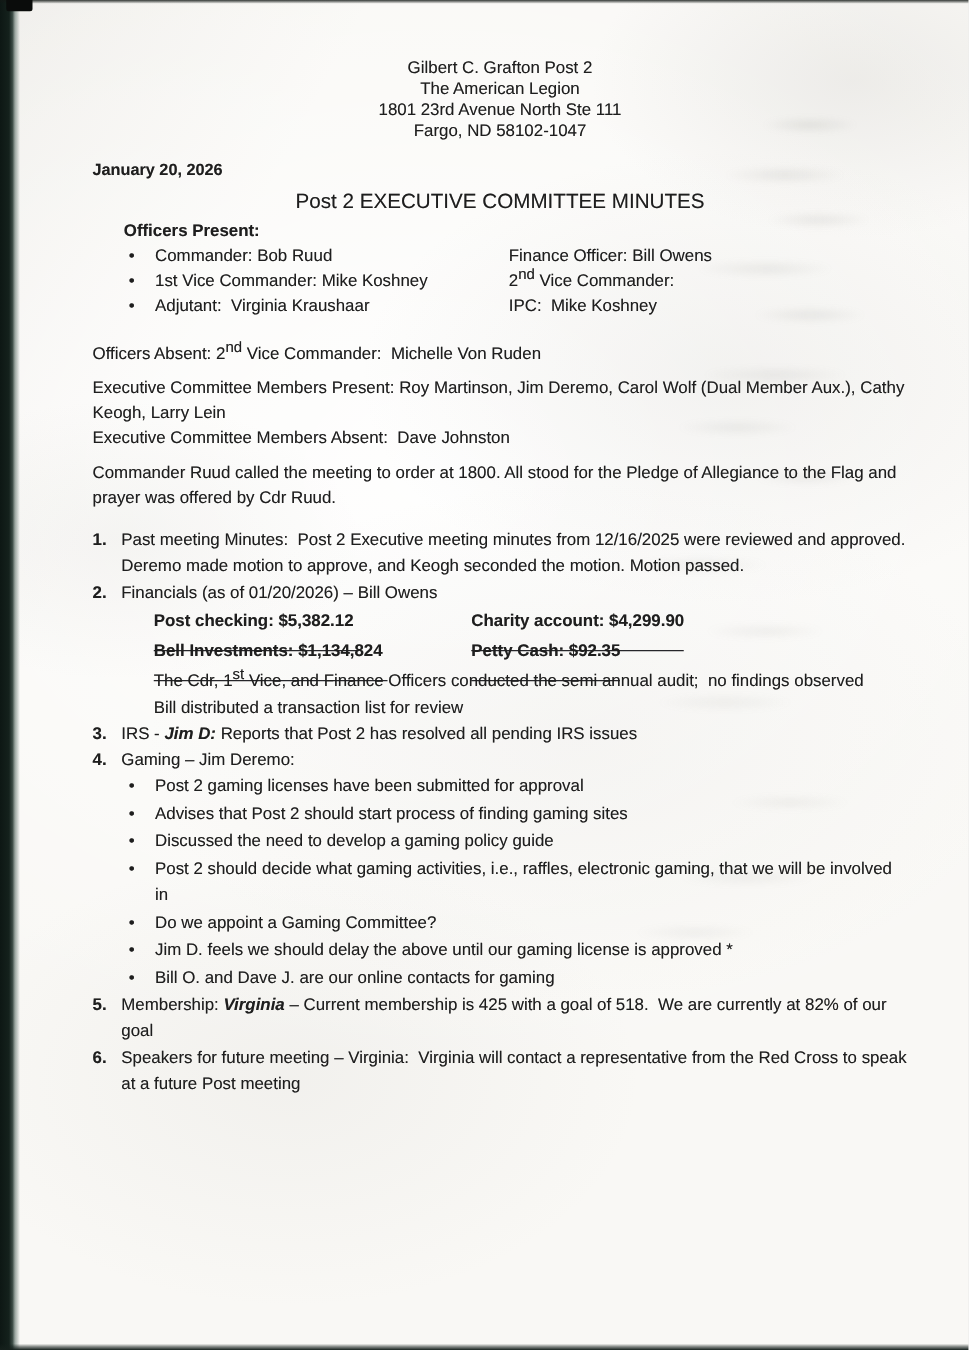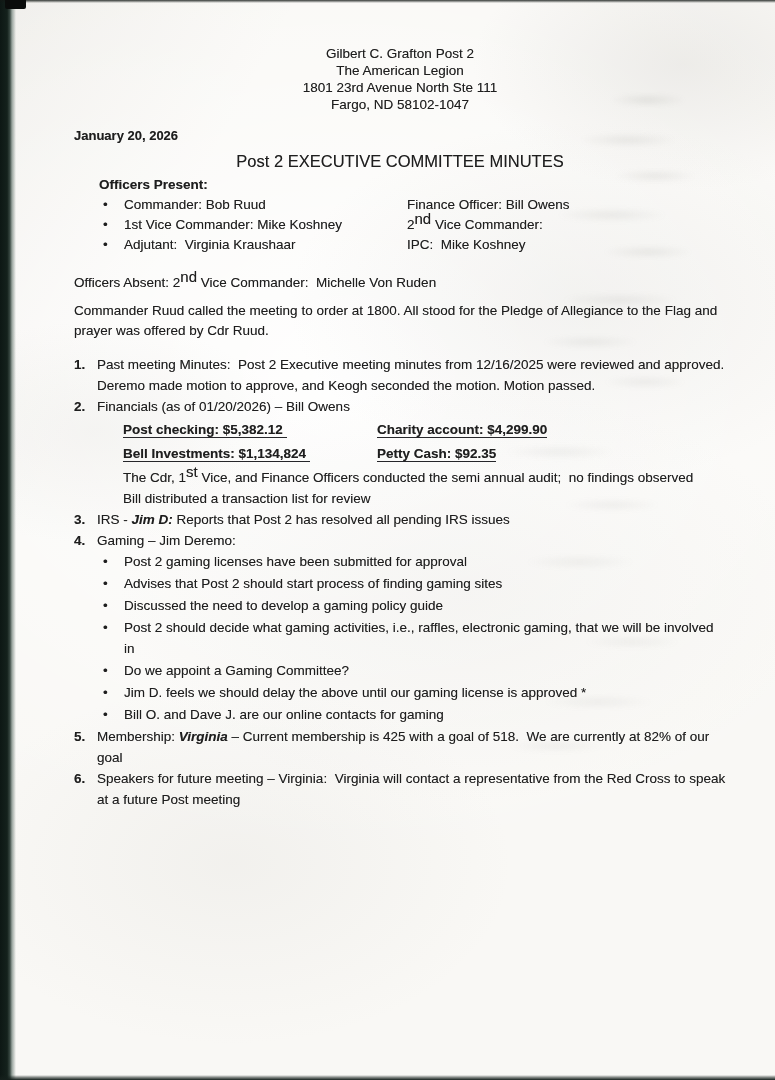--- a/index.html
+++ b/index.html
@@ -57,28 +57,28 @@
   .absent-line { margin-top:18px; }
   .exec-block { margin-top:7px; }
   .opening { margin-top:8px; }
   .list { margin-top:13px; line-height:21px; }
   .item { display:flex; }
   .item-num { width:23px; font-weight:700; flex-shrink:0; }
   .item-body { flex:1; }
   .fin-block { margin:2px 0; }
   .fin-row { display:flex; padding-left:26px; line-height:22px; margin-bottom:2px; }
   .fin-left { width:254px; box-sizing:border-box; }
-  .u { font-weight:700; border-bottom:1.6px solid #26262a; white-space:pre; padding-bottom:0px; }
+  .u { font-weight:700; border-bottom:1.6px solid #26262a; white-space:pre; padding-bottom:16px; }
   .note { padding-left:26px; }
   .g-bullet { padding-left:27px; position:relative; margin-bottom:1px; }
   .g-bullet::before { content:"\2022"; position:absolute; left:6px; }
   .b { font-weight:400; }
   .bi { font-weight:700; font-style:italic; }
   .t { white-space:pre-wrap; }
-  sup { font-size:15px; line-height:0; vertical-align:super; }
+  sup { font-size:12px; line-height:0; vertical-align:super; }
 </style>
 </head>
 <body>
 
 <div class="scan">
   <div class="texture"></div>
   <div class="bleed"></div>
   <div class="edge-left"></div>
   <div class="edge-top"></div>
   <div class="edge-bottom"></div>
@@ -106,20 +106,24 @@
         <div class="off-left"><span class="t">1st Vice Commander: Mike Koshney</span></div>
         <div class="off-right"><span class="t">2</span><sup>nd</sup><span class="t"> Vice Commander:</span></div>
       </div>
     <div class="off-row">
         <div class="off-left"><span class="t">Adjutant:  Virginia Kraushaar</span></div>
         <div class="off-right"><span class="t">IPC:  Mike Koshney</span></div>
       </div>
 
     <div class="absent-line"><span class="b">Officers Absent:</span><span class="t"> 2</span><sup>nd</sup><span class="t"> Vice Commander:  Michelle Von Ruden</span></div>
 
+    <div class="exec-block">
+      <div><span class="b">Executive Committee Members Present:</span><span class="t"> Roy Martinson, Jim Deremo, Carol Wolf (Dual Member Aux.), Cathy Keogh, Larry Lein</span></div>
+      <div><span class="b">Executive Committee Members Absent:</span><span class="t">  Dave Johnston</span></div>
+    </div>
 
     <div class="opening"><span class="b">Commander Ruud</span><span class="t"> called the meeting to order at 1800. All stood for the Pledge of Allegiance to the Flag and prayer was offered by Cdr Ruud.</span></div>
 
     <div class="list">
 
       <div class="item">
           <div class="item-num">1.</div>
           <div class="item-body"><span class="b">Past meeting Minutes:</span><span class="t">  Post 2 Executive meeting minutes from 12/16/2025 were reviewed and approved.  Deremo made motion to approve, and Keogh seconded the motion. Motion passed.</span></div>
         </div>
 

